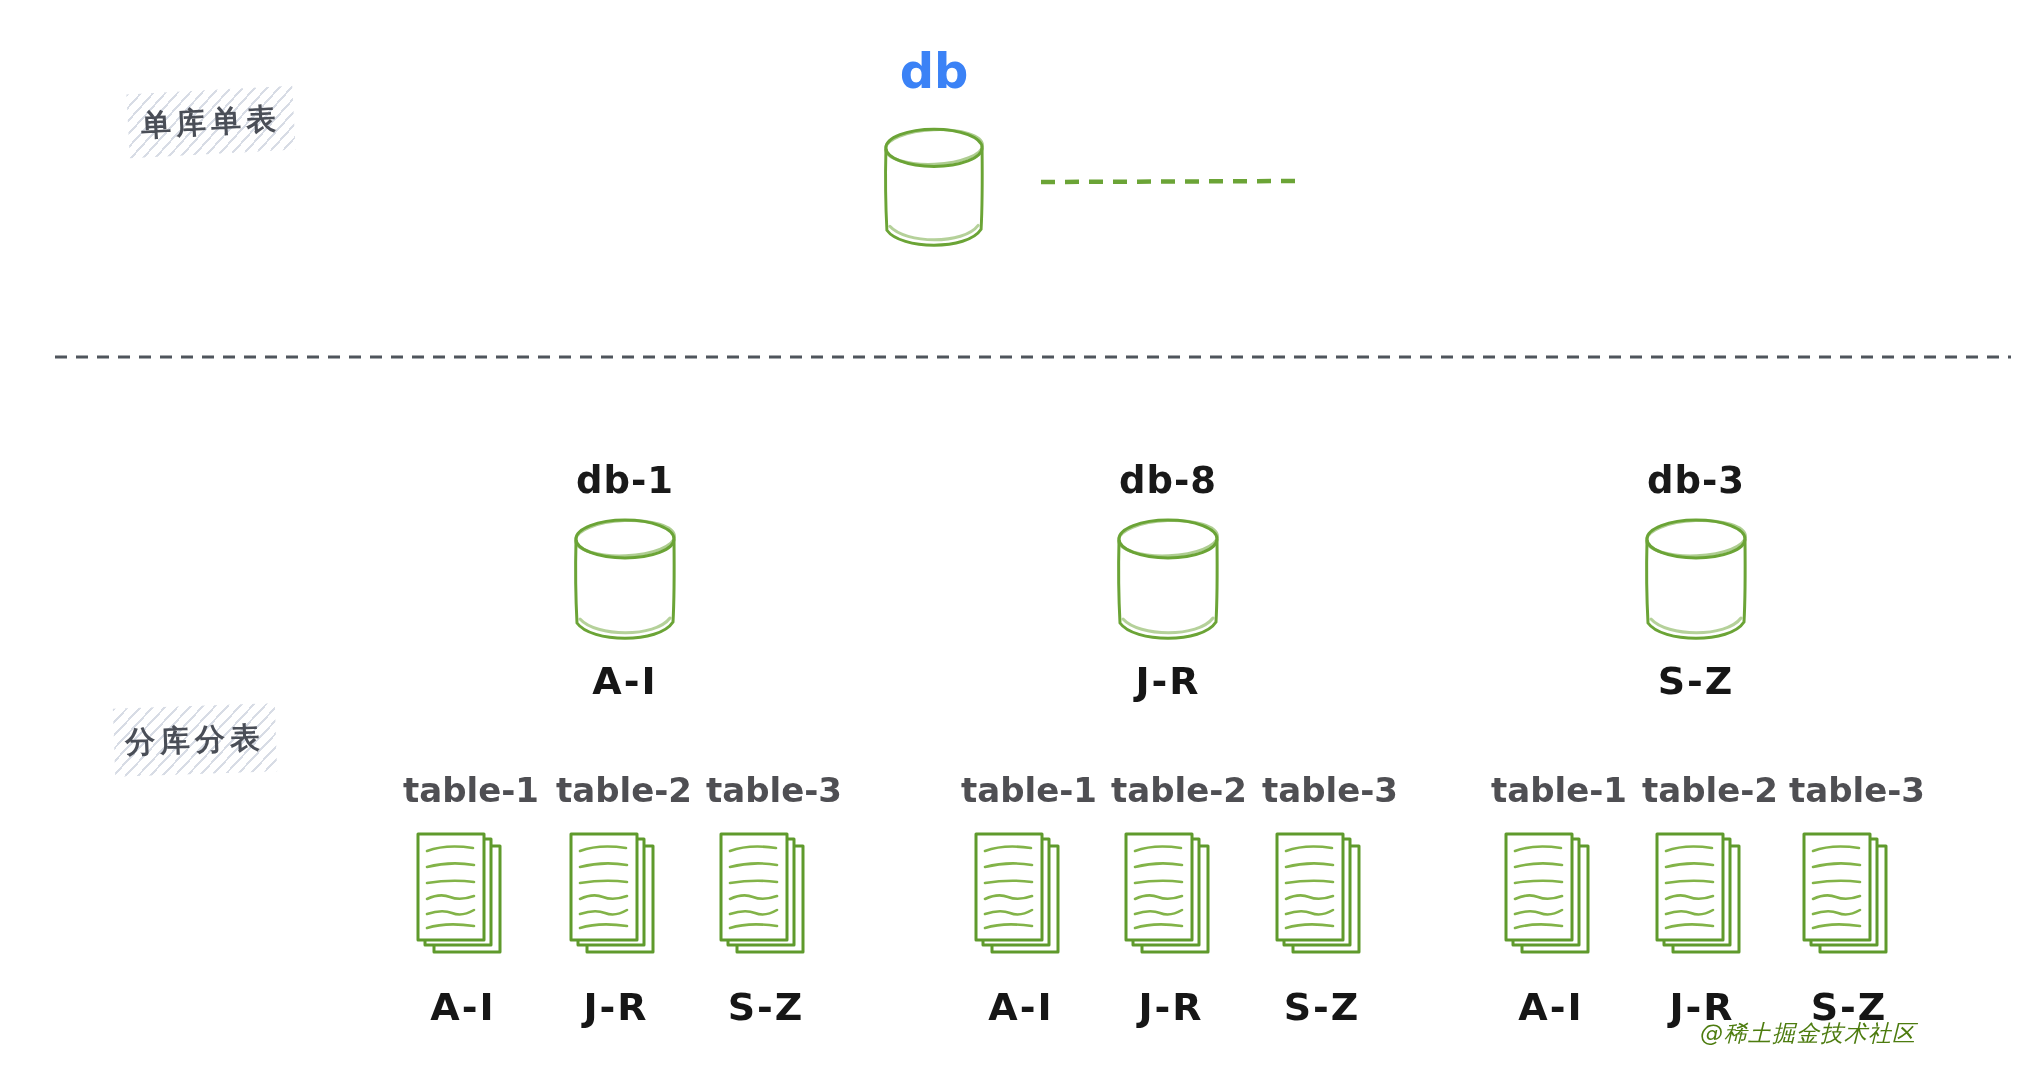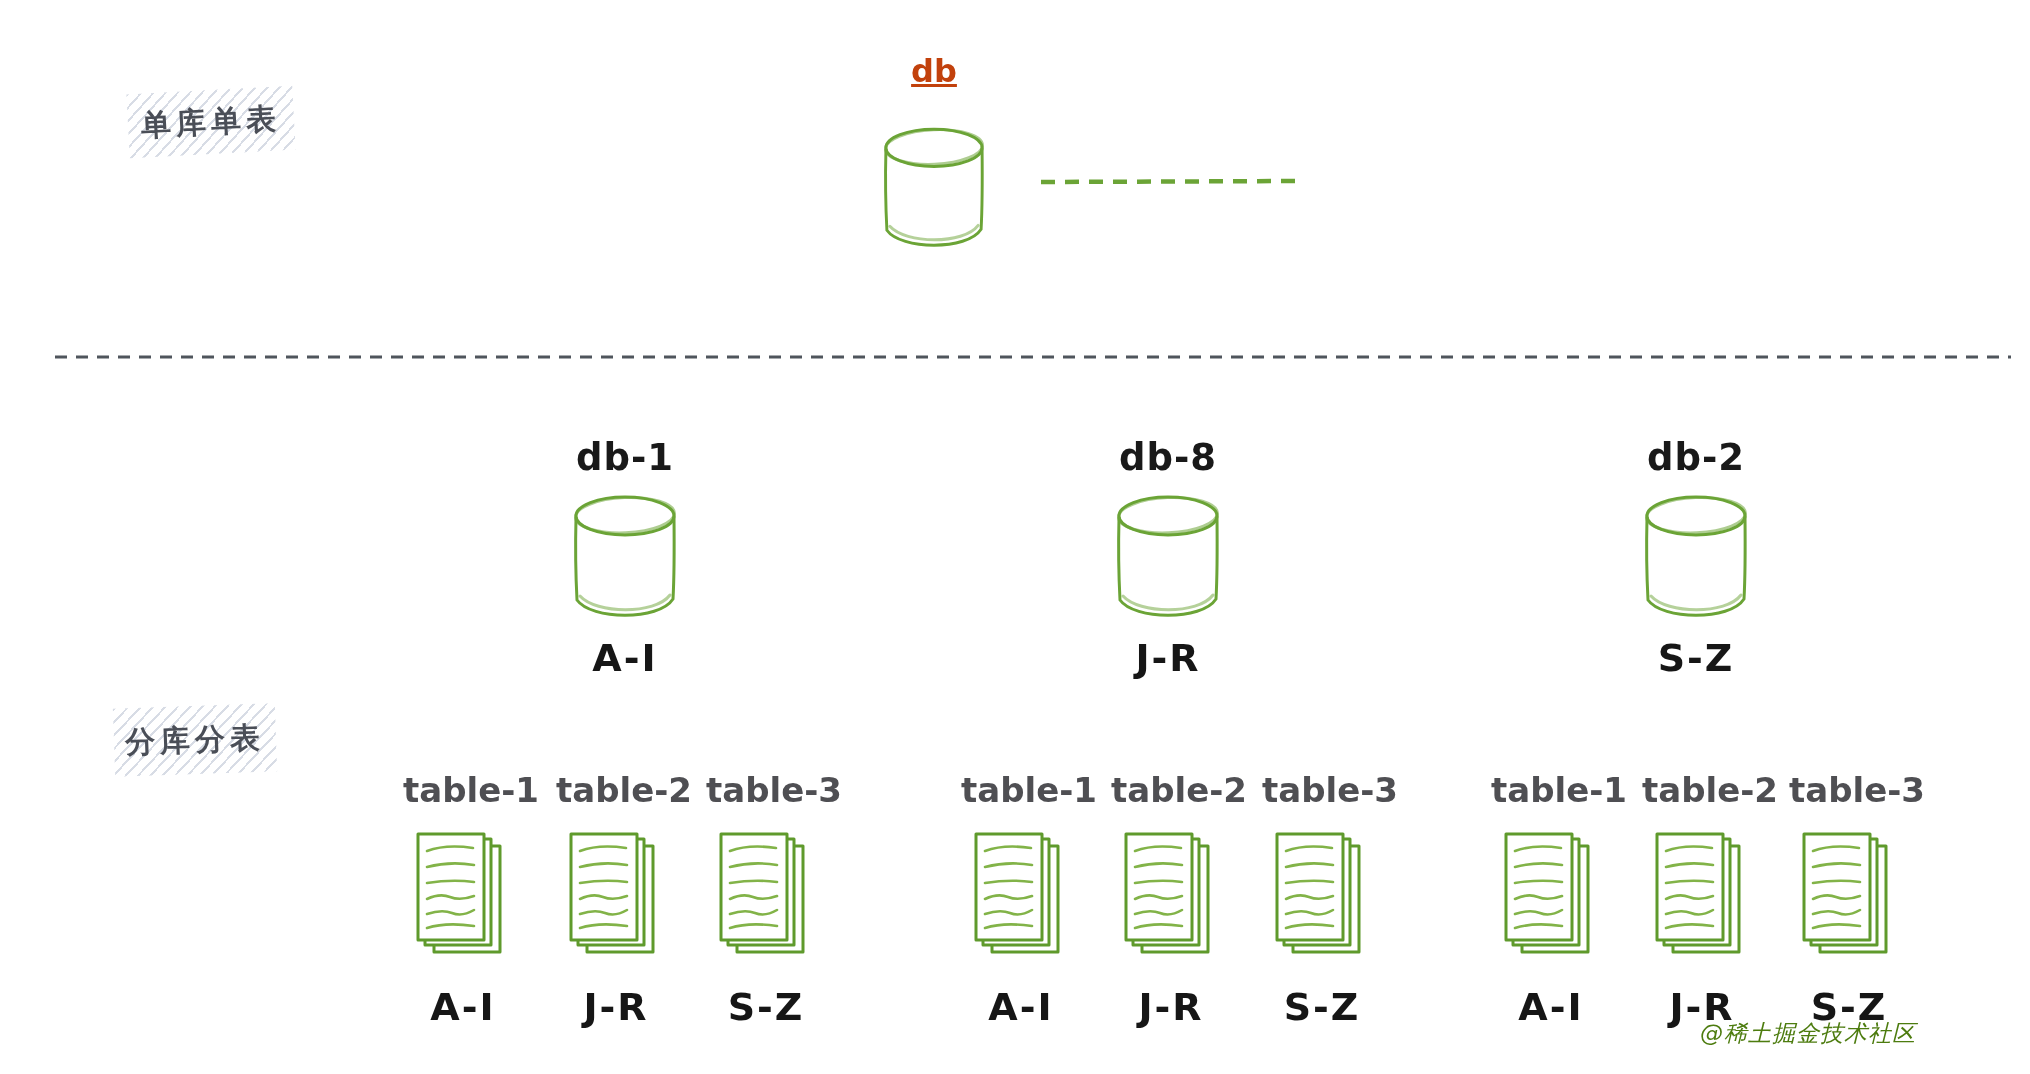--- a/index.html
+++ b/index.html
@@ -10,28 +10,28 @@
   
   .hatch{
     position:absolute;display:flex;align-items:center;justify-content:center;
     background:repeating-linear-gradient(135deg, rgba(168,178,198,0.45) 0px, rgba(168,178,198,0.45) 2px, transparent 2px, transparent 9px);
     color:#4a4e57;font-size:30px;font-weight:600;letter-spacing:5px;white-space:nowrap;
   }
   .hatch1{left:128px;top:90px;width:166px;height:64px;transform:rotate(-3deg);}
   .hatch2{left:114px;top:706px;width:162px;height:68px;transform:rotate(-2deg);}
   
   .top-unit{position:absolute;display:flex;flex-direction:column;align-items:center;width:160px;top:50px;}
-  .top-lbl{font-size:32px;font-weight:600;color:#c2410c;height:42px;line-height:42px;text-decoration:underline;}
+  .top-lbl{font-size:48px;font-weight:600;color:#3b82f6;height:42px;line-height:42px;}
   .cyl-top{width:104px;height:132px;margin-top:32px;}
   .stack-top{width:92px;height:132px;margin-top:37px;}
   
   .connector{position:absolute;left:1038px;top:176px;width:264px;height:12px;}
   .divider{position:absolute;left:55px;top:352px;width:1958px;height:10px;}
   
-  .dbgroup{position:absolute;top:436px;width:160px;display:flex;flex-direction:column;align-items:center;}
+  .dbgroup{position:absolute;top:459px;width:160px;display:flex;flex-direction:column;align-items:center;}
   .dbname{font-size:37px;font-weight:700;color:#191919;height:44px;line-height:44px;letter-spacing:1px;}
   .cyl{width:106px;height:130px;margin-top:14px;}
   .dbrange{font-size:38px;font-weight:700;color:#161616;margin-top:12px;letter-spacing:2px;}
   
   .tunit{position:absolute;top:770px;width:150px;display:flex;flex-direction:column;align-items:center;}
   .tname{font-size:34px;font-weight:600;color:#4f4f53;height:40px;line-height:40px;white-space:nowrap;margin-left:16px;}
   .stack{width:94px;height:133px;margin-top:22px;}
   .trange{font-size:38px;font-weight:700;color:#161616;margin-top:20px;letter-spacing:2px;}
   
   .watermark{position:absolute;left:1700px;top:1018px;width:310px;text-align:left;
@@ -99,21 +99,21 @@
     <div class="dbrange">A-I</div>
   </div>
   <div class="dbgroup" style="left:1088px;">
     <div class="dbname">db-8</div>
     <svg class="cyl" viewBox="0 0 106 130">
         <use href="#sym-cylinder"></use>
       </svg>
     <div class="dbrange">J-R</div>
   </div>
   <div class="dbgroup" style="left:1616px;">
-    <div class="dbname">db-2</div>
+    <div class="dbname">db-3</div>
     <svg class="cyl" viewBox="0 0 106 130">
         <use href="#sym-cylinder"></use>
       </svg>
     <div class="dbrange">S-Z</div>
   </div>
 
   <div class="tunit" style="left:388px;">
     <div class="tname">table-1</div>
     <svg class="stack" viewBox="0 0 94 133">
         <use href="#sym-docstack"></use>

